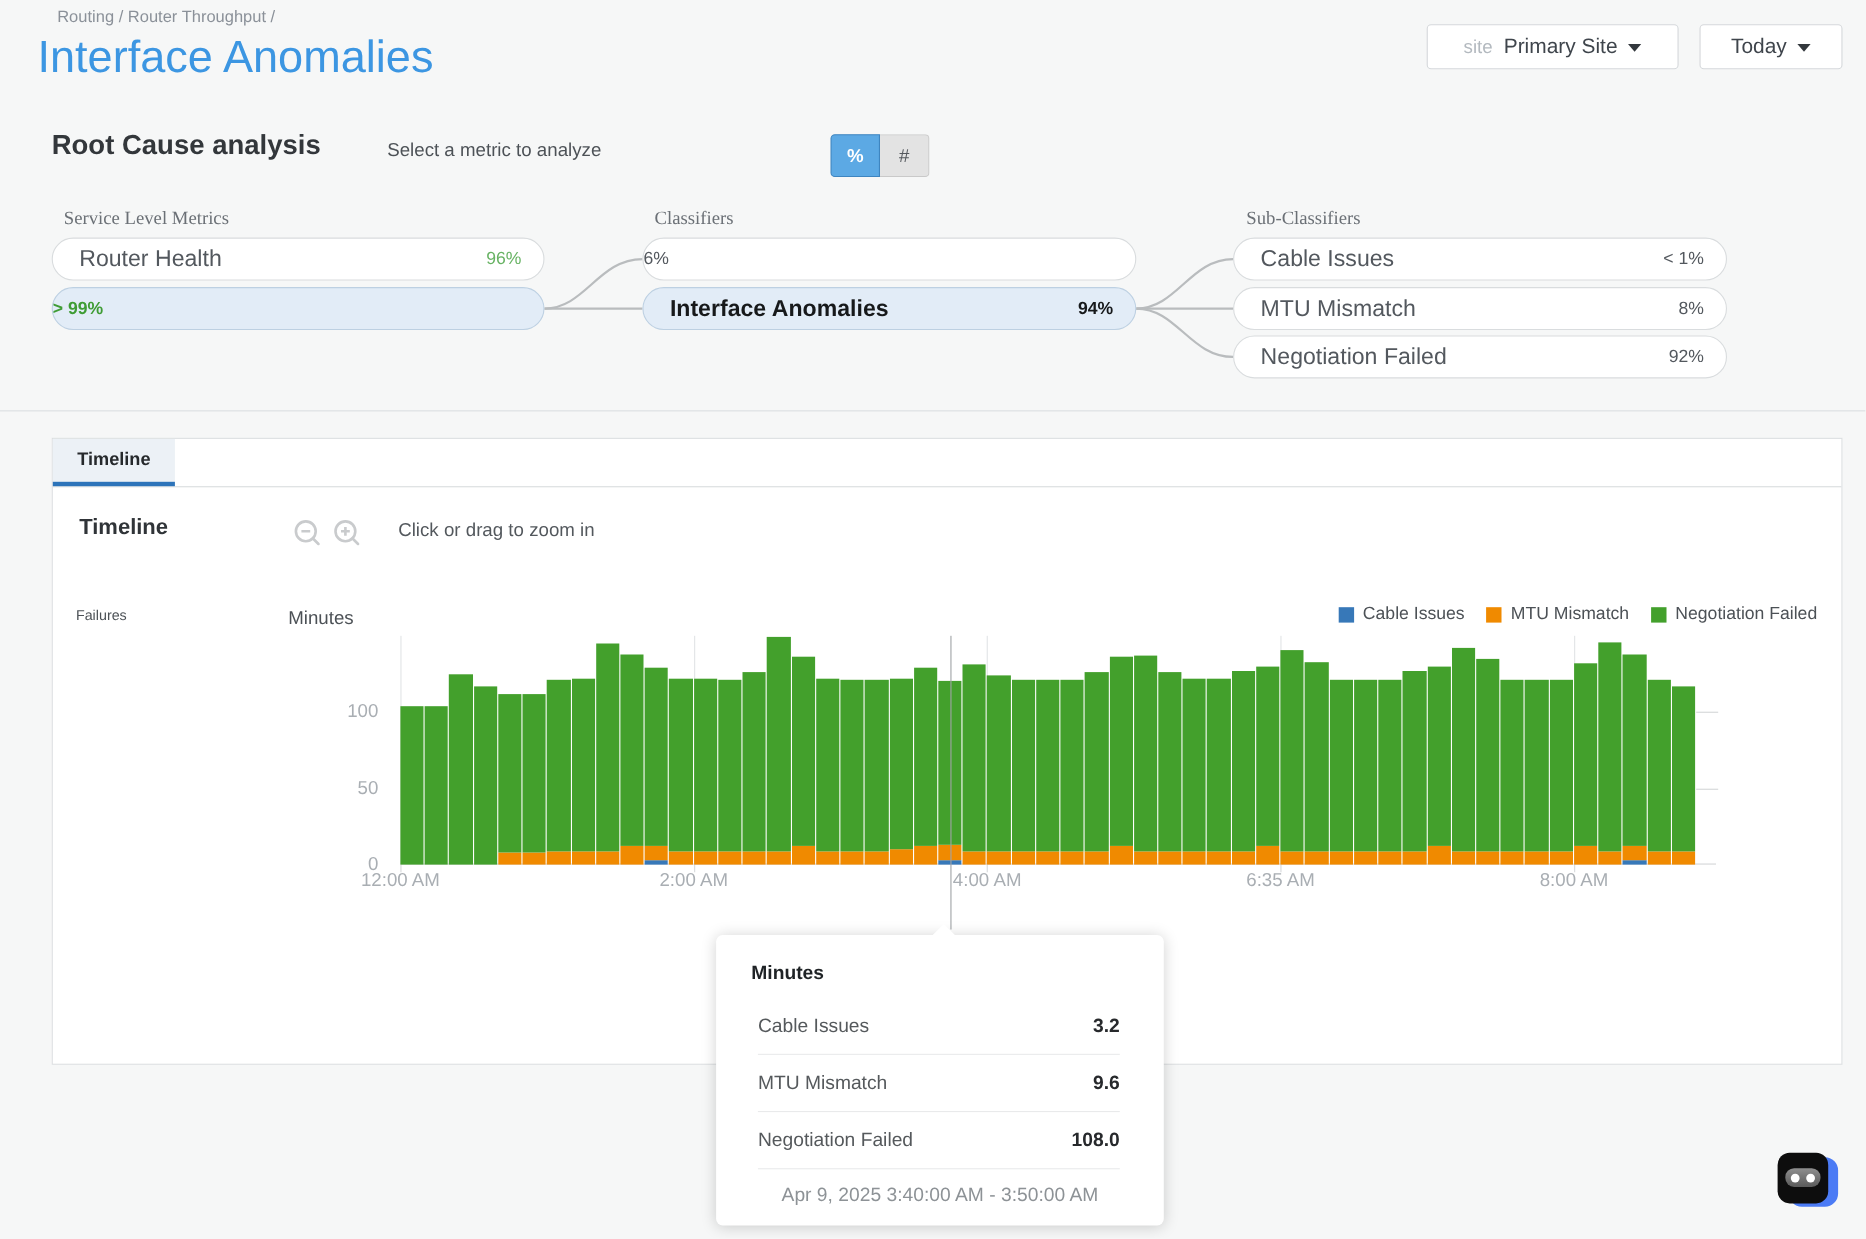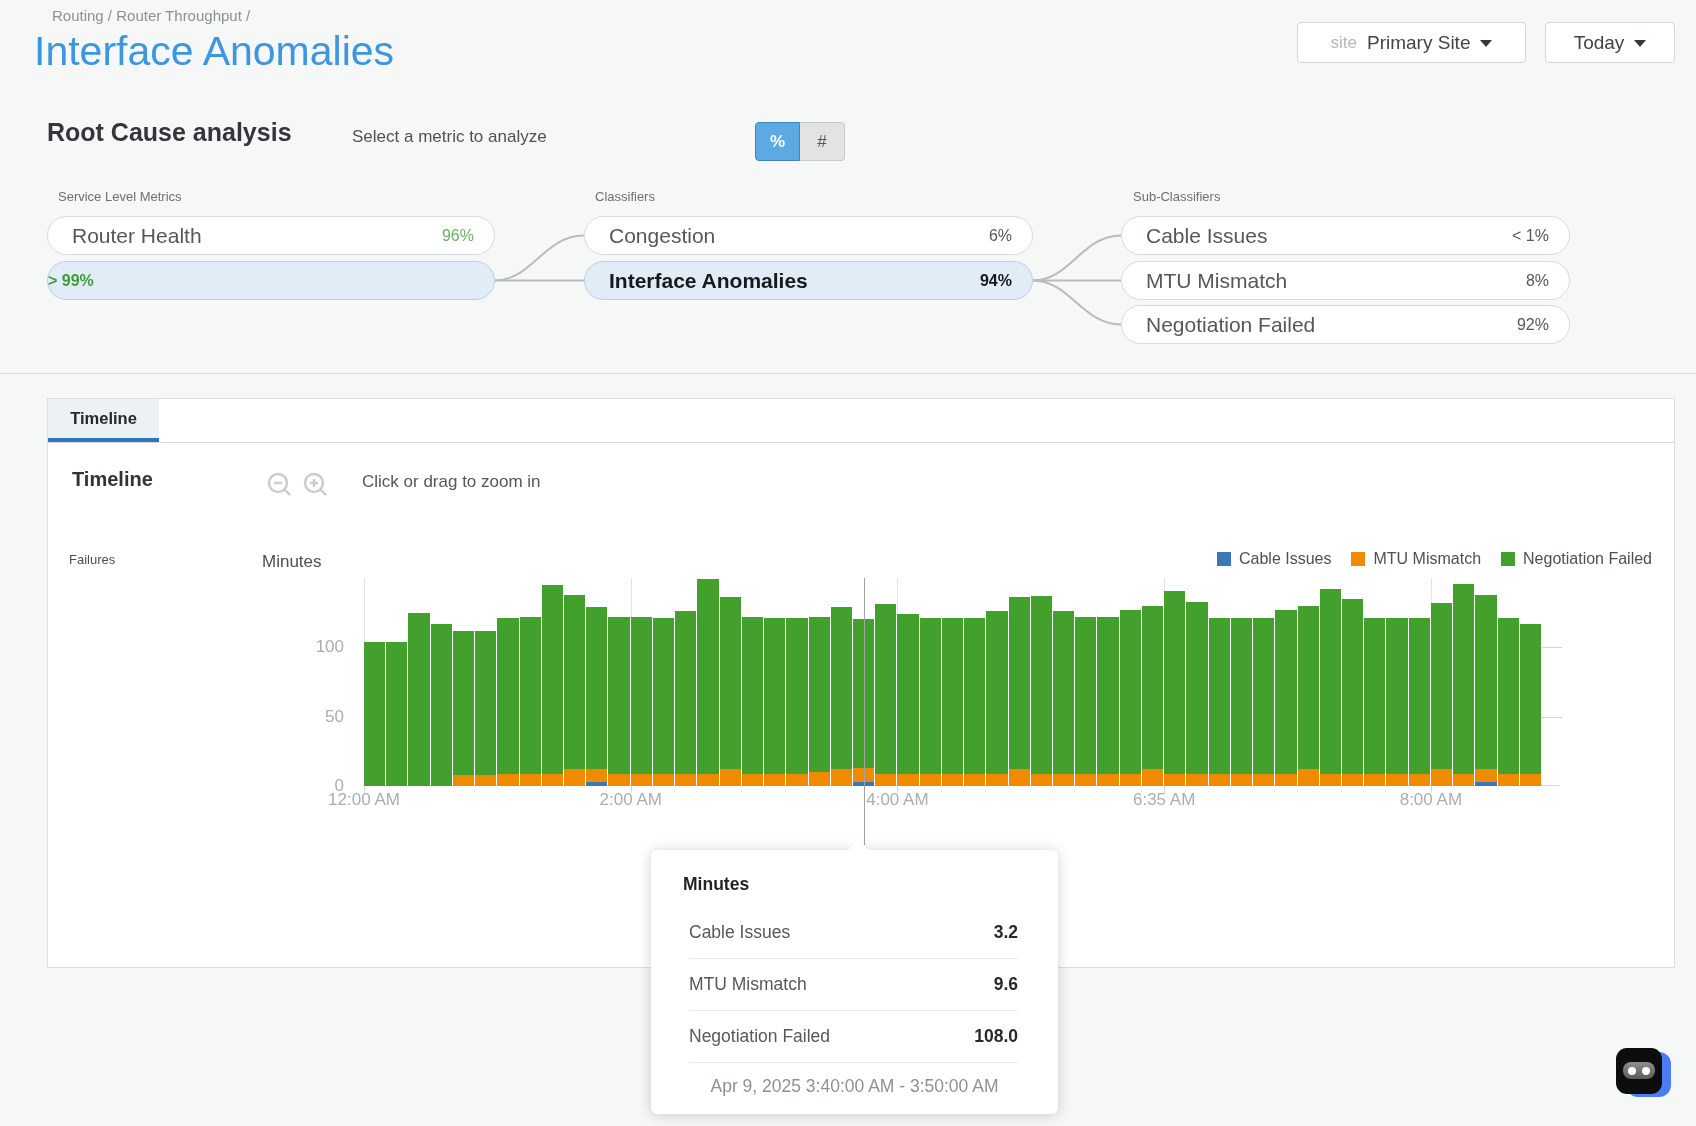--- a/index.html
+++ b/index.html
@@ -19,21 +19,21 @@
   .caret { width:0; height:0; border-left:6px solid transparent; border-right:6px solid transparent; border-top:7px solid #33383d; margin-top:2px; }
 
   
   #rca-heading { left:47px; top:118px; font-size:25px; font-weight:700; color:#33373b; }
   #rca-subtitle { left:352px; top:127px; font-size:17px; color:#4d5257; }
   #metric-toggle { left:755px; top:122px; display:flex; }
   .tgl { width:45px; height:39px; display:flex; align-items:center; justify-content:center; font-size:17px; cursor:pointer; }
   .tgl.active { background:#5ca9e4; border:1px solid #3e85c0; border-radius:4px 0 0 4px; color:#fff; font-weight:700; }
   .tgl.inactive { background:#e3e3e3; border:1px solid #c9c9c9; border-left:none; border-radius:0 4px 4px 0; color:#54585d; }
 
-  .col-label { top:189px; font-size:13px; color:#6b7076; }
+  .col-label { top:189px; font-size:17px; color:#6b7076;font-family:Liberation Serif, serif; }
   .pill { height:39px; border:1px solid #d9dcde; border-radius:19.5px; background:#fff;
           display:flex; align-items:center; cursor:pointer; }
   .pill .plabel { margin-left:24px; font-size:21px; color:#53585e; flex:1 1 auto; white-space:nowrap; }
   .pill .pvalue { margin-right:20px; font-size:16px; color:#53585e; }
   .pill.selected { background:#e2ecf7; border-color:#bdd0e2; }
   .pill.selected .plabel { color:#17191b; font-weight:700; }
   .pill .green { color:#68b364; }
   .pill.selected .green { color:#3f9c35; font-weight:700; }
   .pill.selected .dark { color:#17191b; font-weight:700; }
 
@@ -133,21 +133,20 @@
 
 <div class="abs pill" style="left:47px;top:216px;width:448px">
   <span class="plabel">Router Health</span>
   <span class="pvalue green">96%</span>
 </div>
 <div class="abs pill selected" style="left:47px;top:261px;width:448px">
   <span class="pvalue green">&gt; 99%</span>
 </div>
 
 <div class="abs pill" style="left:584px;top:216px;width:449px">
-  <span class="plabel">Congestion</span>
   <span class="pvalue">6%</span>
 </div>
 <div class="abs pill selected" style="left:584px;top:261px;width:449px">
   <span class="plabel">Interface Anomalies</span>
   <span class="pvalue dark">94%</span>
 </div>
 
 <div class="abs pill" style="left:1121px;top:216px;width:449px">
   <span class="plabel">Cable Issues</span>
   <span class="pvalue">&lt; 1%</span>

